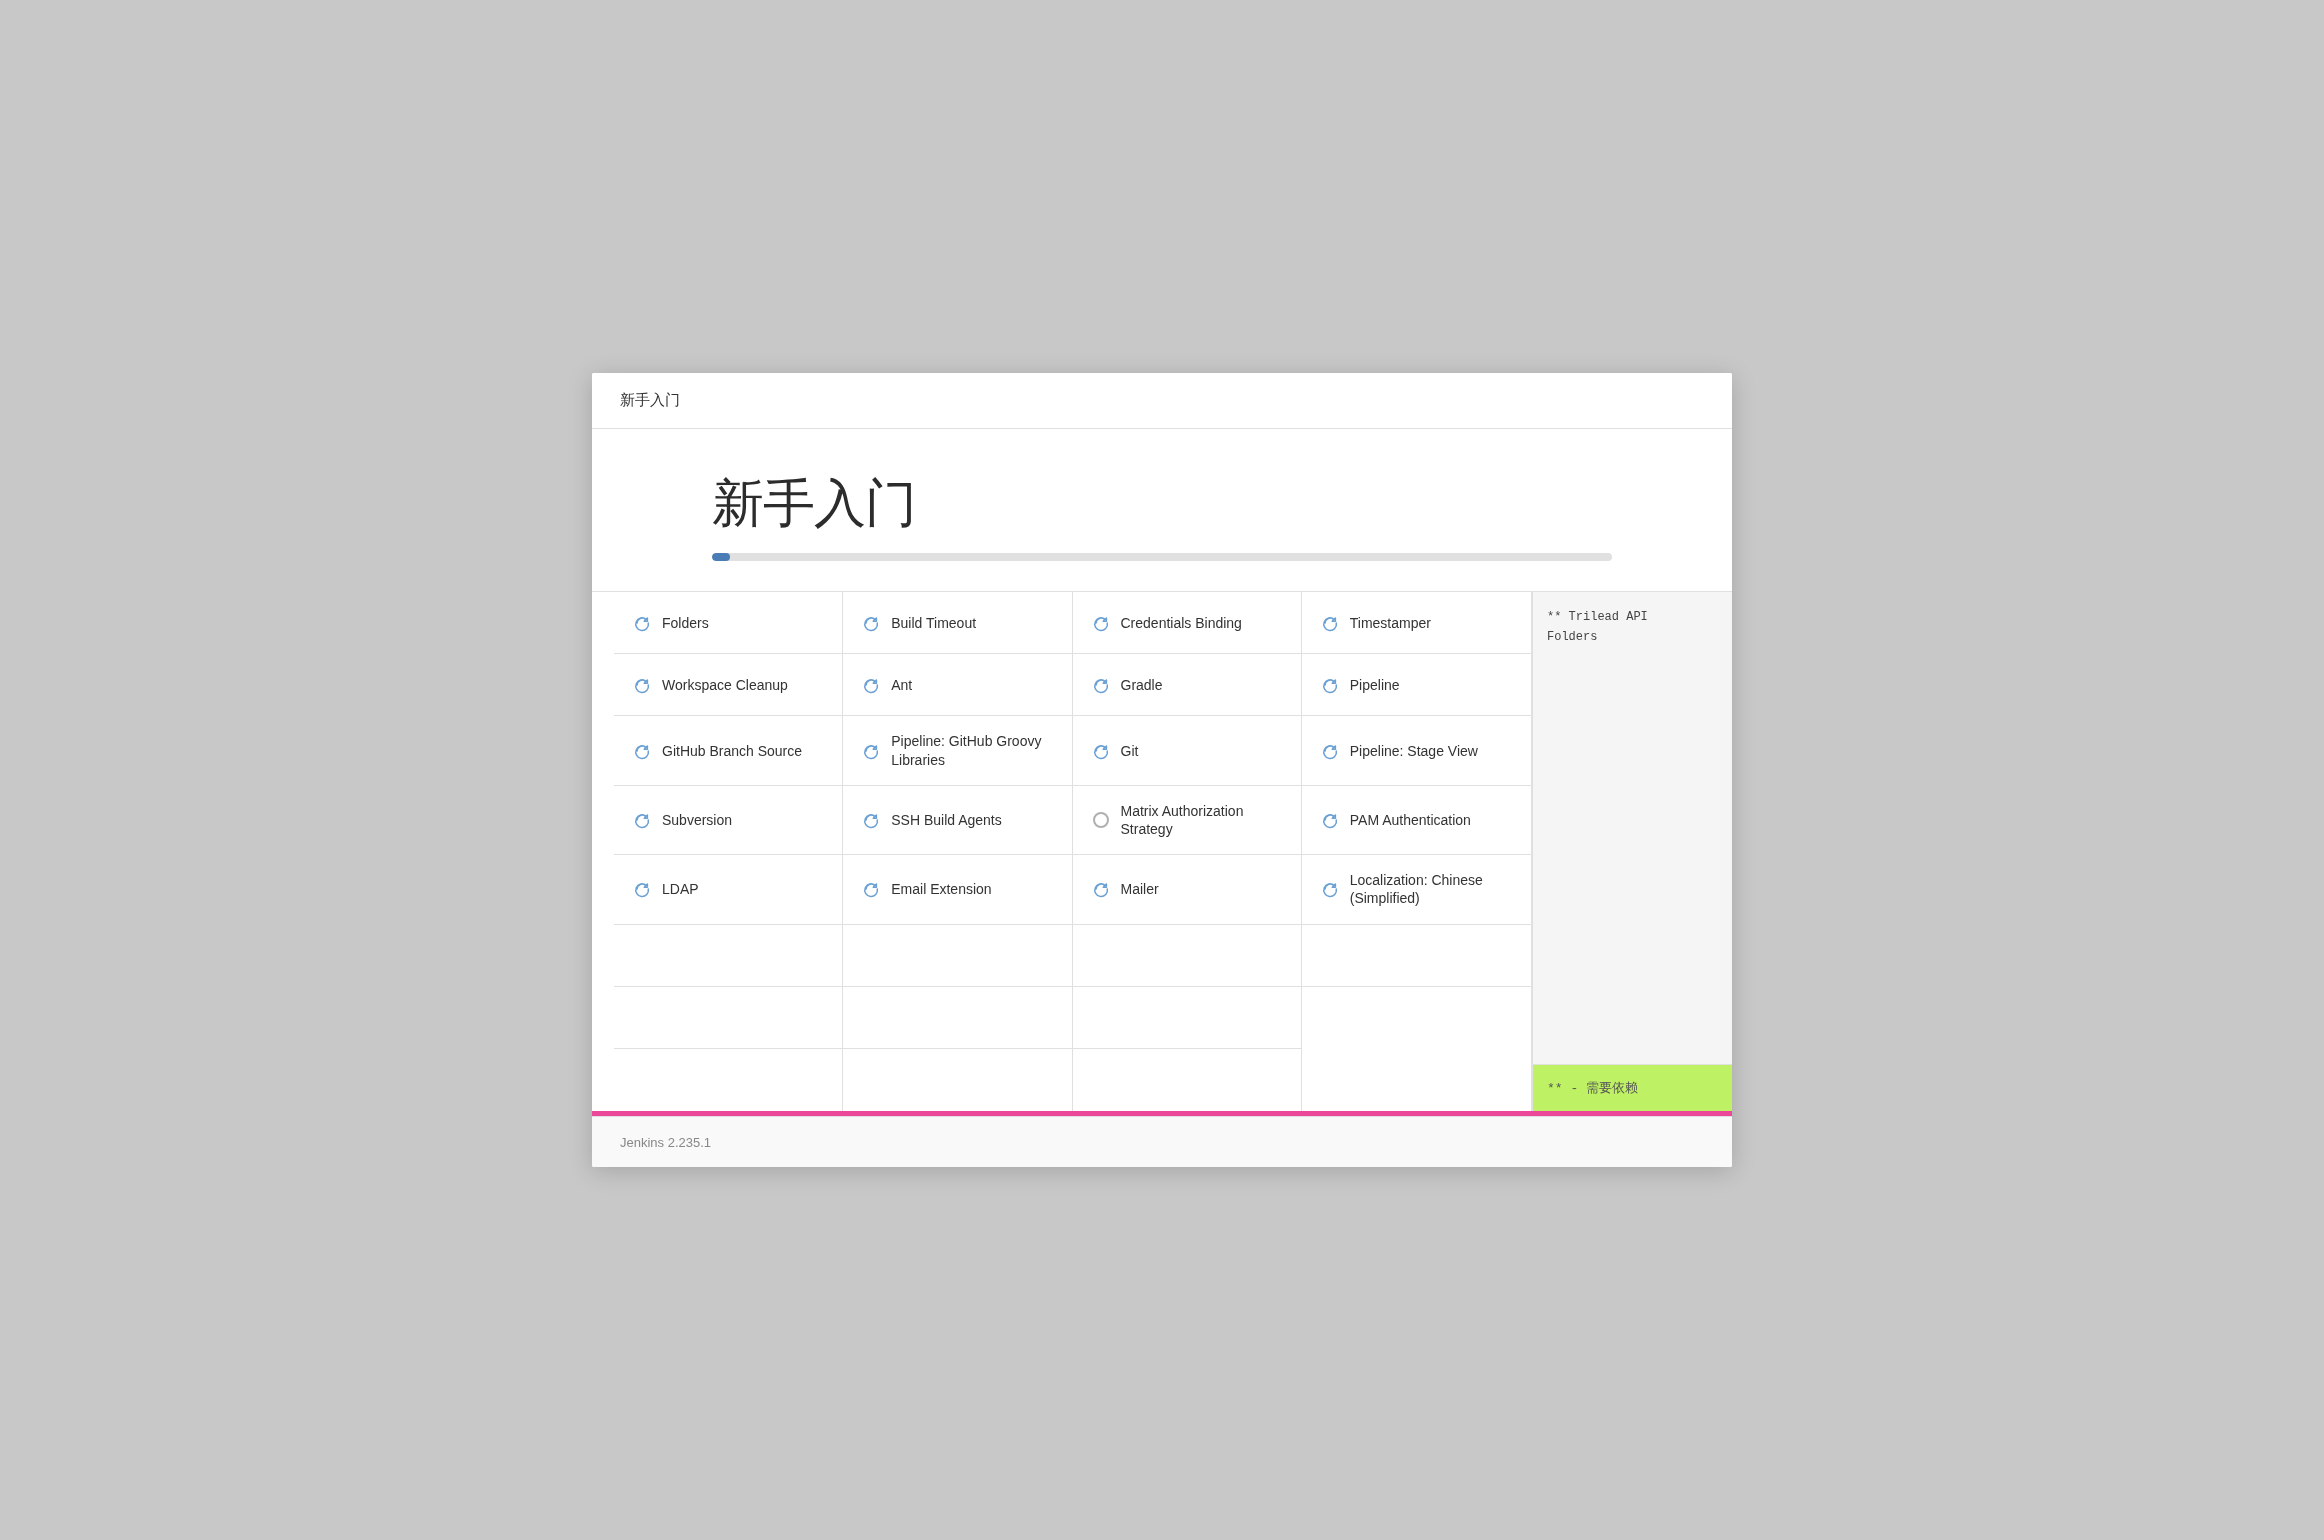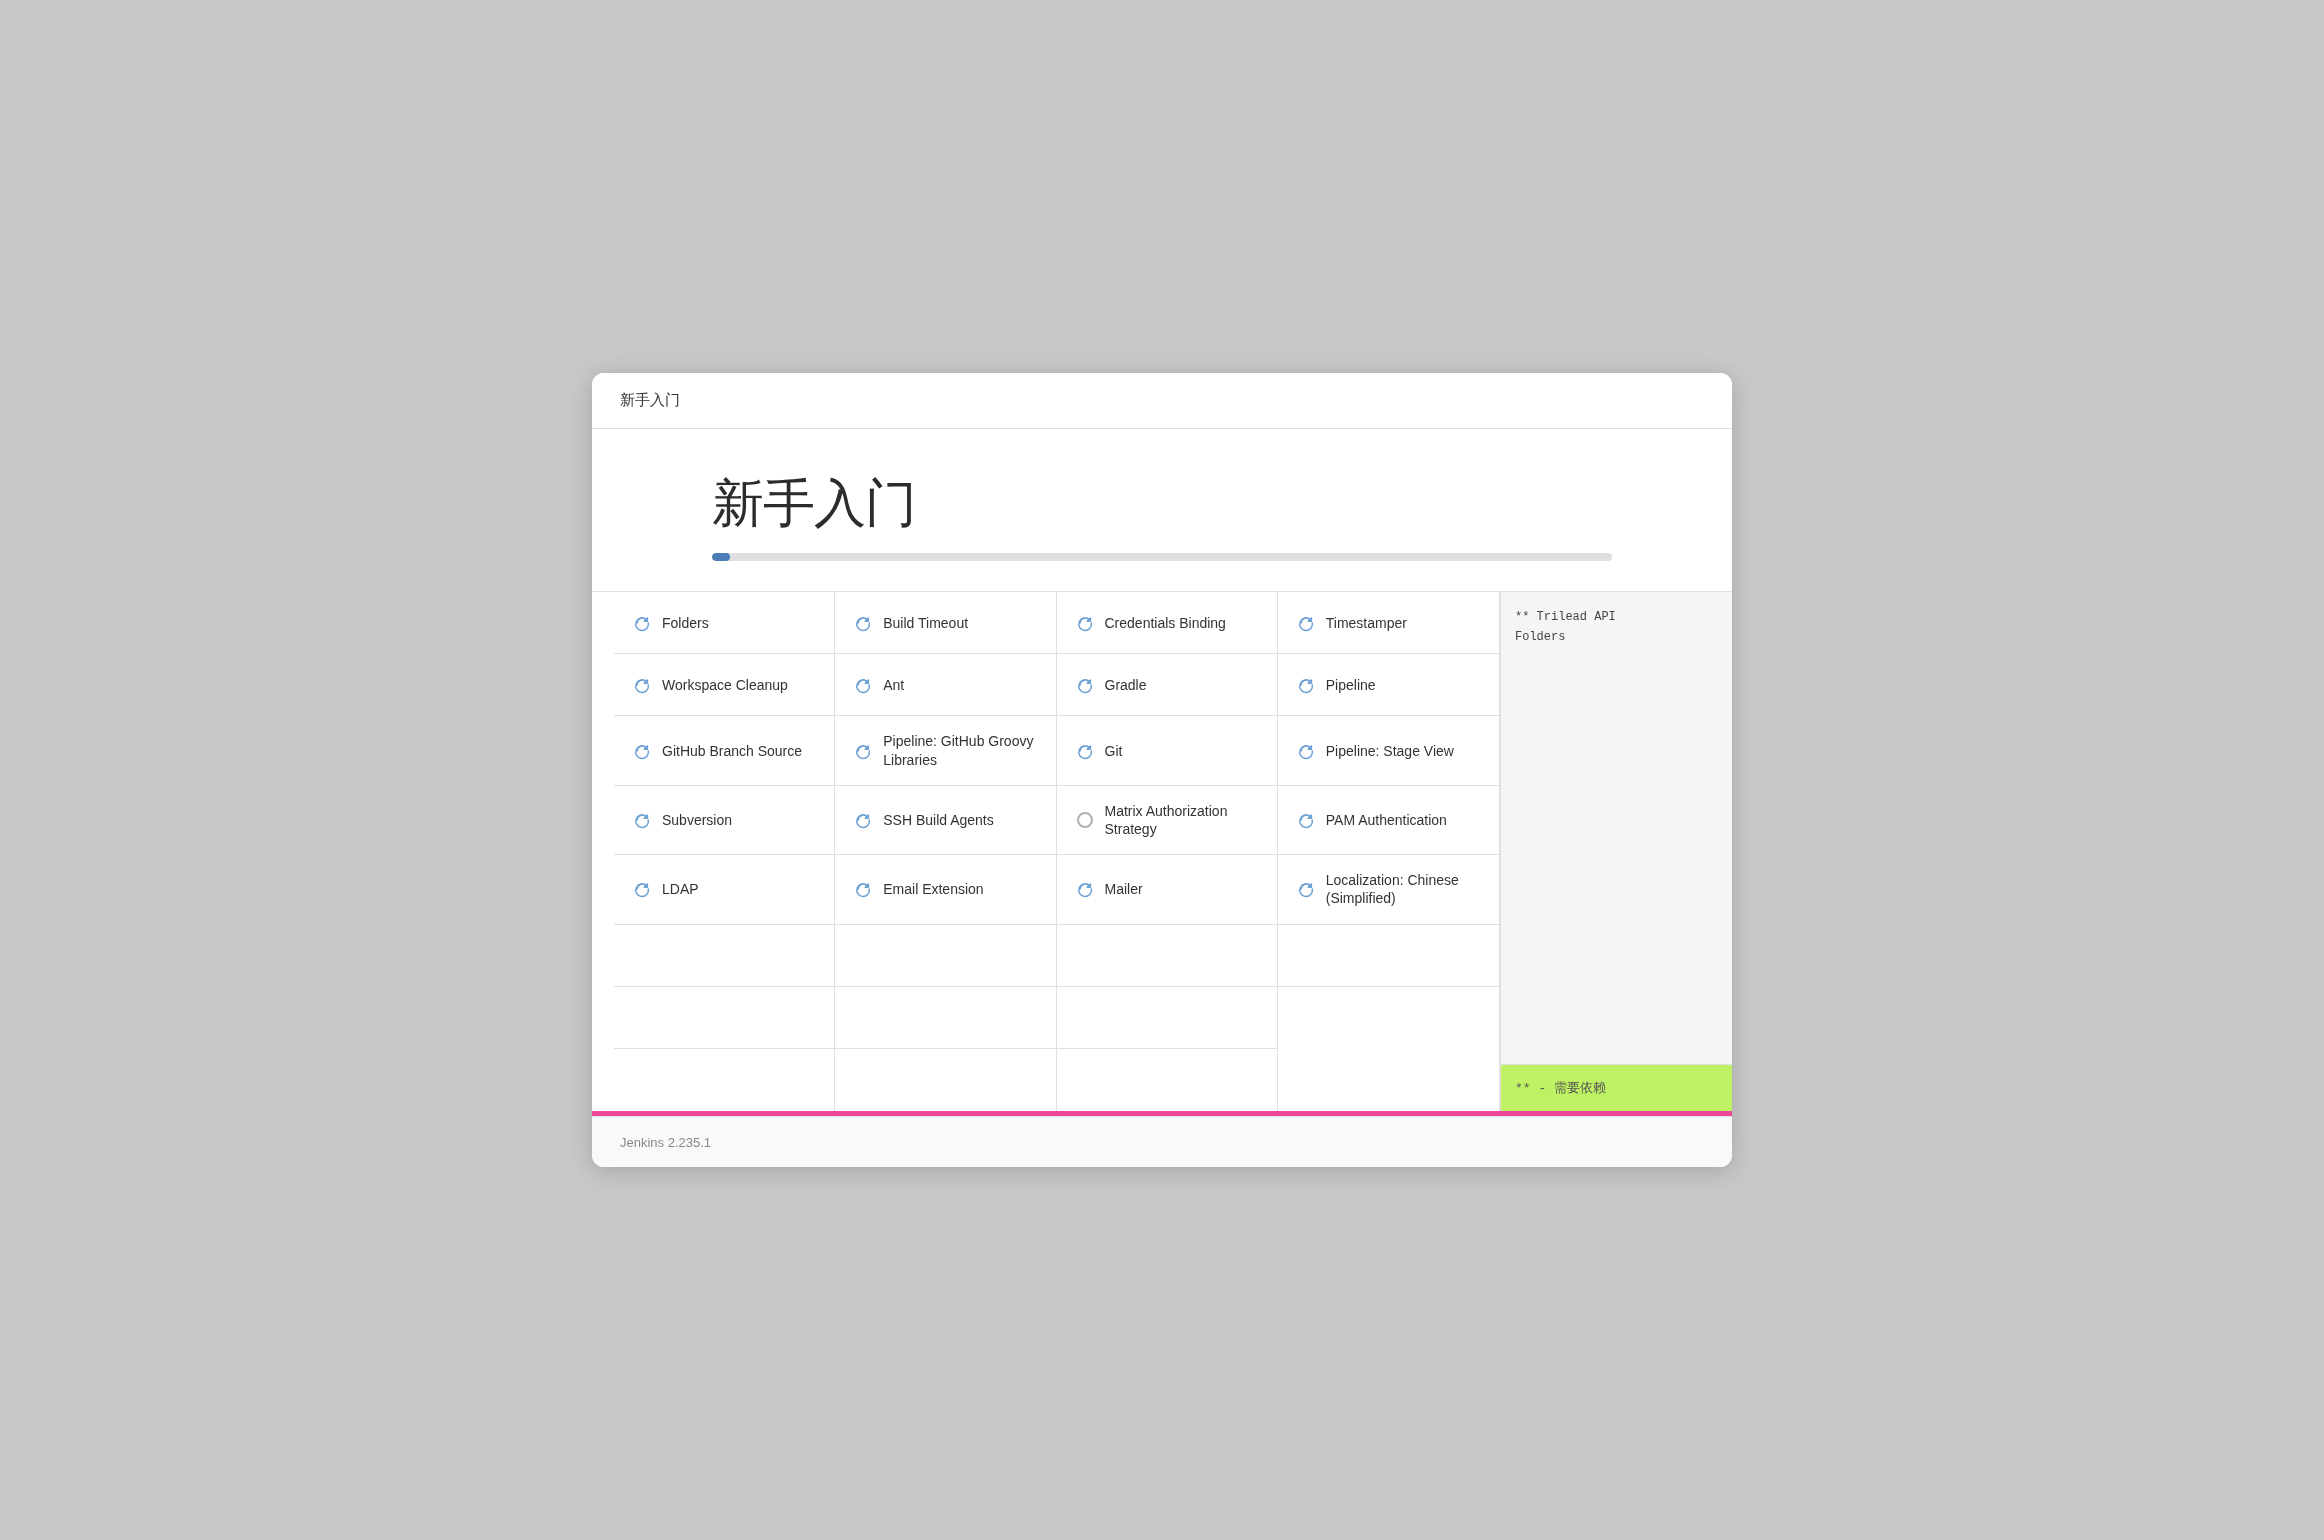--- a/index.html
+++ b/index.html
@@ -9,21 +9,21 @@
       display: flex;
       justify-content: center;
       align-items: center;
       min-height: 100vh;
       font-family: -apple-system, BlinkMacSystemFont, "Helvetica Neue", Arial, sans-serif;
     }
 
     .window {
       background: #ffffff;
       width: 1140px;
-      border-radius: 12px;
+      border-radius: 2px;
       box-shadow: 0 4px 24px rgba(0,0,0,0.18);
       overflow: hidden;
       display: flex;
       flex-direction: column;
     }
 
     .window-titlebar {
       padding: 18px 28px;
       border-bottom: 1px solid #e0e0e0;
       background: #ffffff;
@@ -129,21 +129,21 @@
     }
 
     .footer-version {
       font-size: 13px;
       color: #888;
     }
 
     .right-panel-wrapper {
       display: flex;
       flex-direction: column;
-      width: 232px;
+      width: 200px;
       border-left: 1px solid #e0e0e0;
     }
 
     .right-panel-content {
       flex: 1;
       background: #f5f5f5;
       padding: 16px 14px;
       font-size: 12px;
       color: #444;
       font-family: "Courier New", Courier, monospace;

